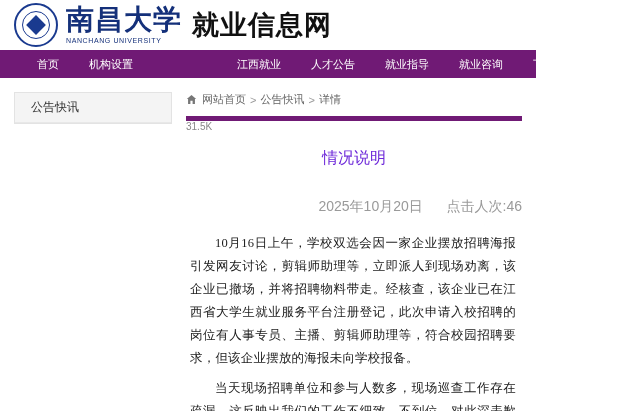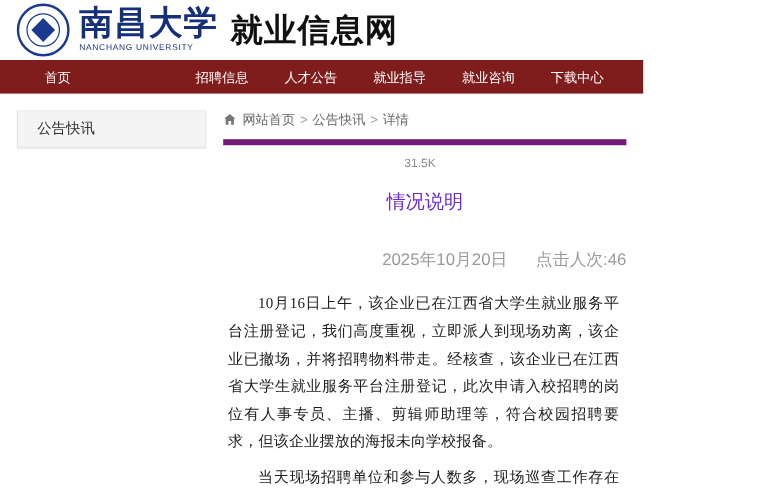--- a/index.html
+++ b/index.html
@@ -86,21 +86,21 @@
     font-family: "Liberation Serif", serif;
     font-size: 27px;
     font-weight: bold;
     color: #111;
     letter-spacing: 1px;
   }
 
   
   .nav {
     height: 28px;
-    background: #7f1d1d;
+    background: #701a75;
     display: flex;
     align-items: stretch;
     padding-left: 22px;
     box-sizing: border-box;
   }
   .nav-item {
     color: #ffffff;
     font-size: 11px;
     padding: 0 15px;
     display: flex;
@@ -171,24 +171,23 @@
     cursor: pointer;
     color: #666;
   }
   .crumb.current {
     color: #666;
     cursor: default;
   }
 
   
   .meta-right {
-    text-align: center;
+    text-align: left;
     font-size: 10px;
     color: #888;
-    margin-top: 10px;
     padding-right: 8px;
   }
   .article-title {
     text-align: center;
     font-family: "Liberation Serif", serif;
     font-size: 16px;
     color: #6d28d9;
     margin-top: 16px;
     font-weight: normal;
   }
@@ -226,22 +225,23 @@
     <div class="logo-mark"></div>
     <div class="logo-block">
       <div class="logo-text-cn">南昌大学</div>
       <div class="logo-text-en">NANCHANG UNIVERSITY</div>
     </div>
     <div class="site-name">就业信息网</div>
   </div>
 
   <div class="nav">
     <div class="nav-item">首页</div>
+    <div class="nav-item">机构设置</div>
     <div class="nav-item active">综合快讯</div>
-    <div class="nav-item">招聘信息</div>
+    <div class="nav-item">江西就业</div>
     <div class="nav-item">人才公告</div>
     <div class="nav-item">就业指导</div>
     <div class="nav-item">就业咨询</div>
     <div class="nav-item">下载中心</div>
 
   </div>
 
   <div class="content">
 
     <div class="sidebar">
@@ -265,19 +265,19 @@
 
       <div class="article-title">情况说明</div>
 
       <div class="article-sub">
         <span>2025年10月20日</span>
         <span class="gap"></span>
         <span>点击人次:46</span>
       </div>
 
       <div class="article-body">
-        <p>10月16日上午，该企业已在江西省大学生就业服务平台注册登记，我们高度重视，立即派人到现场劝离，该企业已撤场，并将招聘物料带走。经核查，该企业已在江西省大学生就业服务平台注册登记，此次申请入校招聘的岗位有人事专员、主播、剪辑师助理等，符合校园招聘要求，但该企业摆放的海报未向学校报备。</p>
+        <p>10月16日上午，学校双选会因一家企业摆放招聘海报引发网友讨论，剪辑师助理等，立即派人到现场劝离，该企业已撤场，并将招聘物料带走。经核查，该企业已在江西省大学生就业服务平台注册登记，此次申请入校招聘的岗位有人事专员、主播、剪辑师助理等，符合校园招聘要求，但该企业摆放的海报未向学校报备。</p>
         <p>当天现场招聘单位和参与人数多，现场巡查工作存在疏漏，这反映出我们的工作不细致、不到位，对此深表歉意。后续我们将举一反三，完善工作制度，进一步加强入校招聘企业资质审核和现场巡查，提升就业服务质量。</p>
       </div>
 
     </div>
   </div>
 </div>
 
 </body></html>

